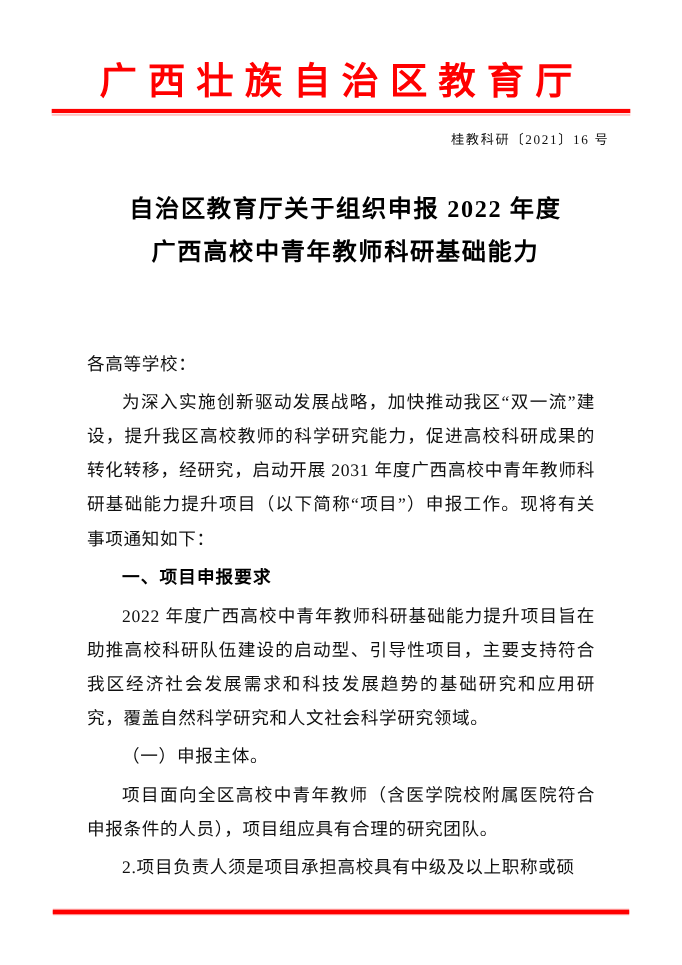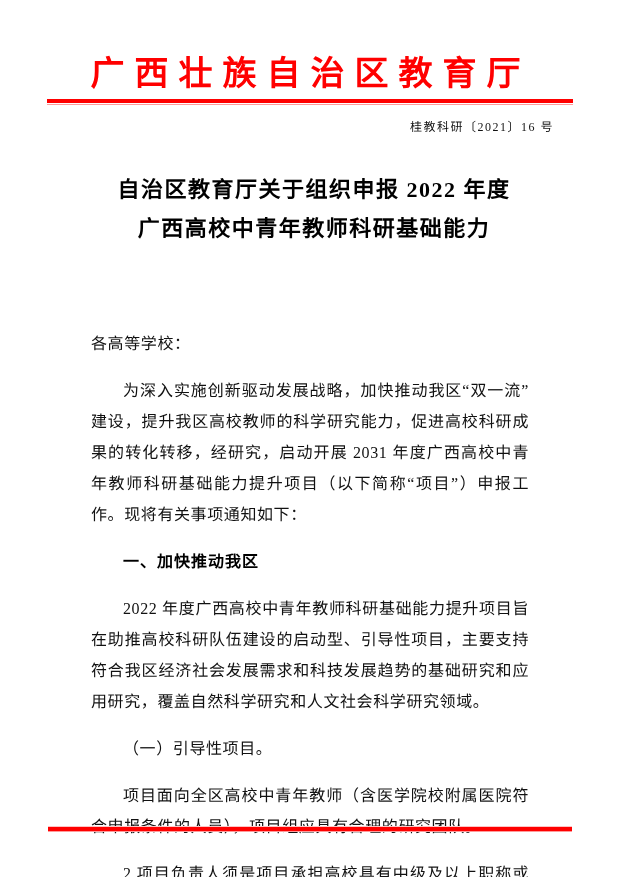--- a/index.html
+++ b/index.html
@@ -75,21 +75,21 @@
     left: 75px;
     width: 470px;
     font-size: 16px;
     line-height: 31px;
     letter-spacing: 0.6px;
     text-align: justify;
     text-justify: inter-character;
     color: #111111;
   }
   .body-text p {
-    margin: 16px;
+    margin: 4px;
     padding: 0;
   }
   .salutation {
     text-indent: 0;
   }
   .para {
     text-indent: 2em;
   }
   .heading {
     text-indent: 2em;
@@ -127,22 +127,22 @@
   <div class="doc-number">桂教科研〔2021〕16 号</div>
 
   <div class="notice-title">
     <div>自治区教育厅关于组织申报 2022 年度</div>
     <div>广西高校中青年教师科研基础能力</div>
   </div>
 
   <div class="body-text">
     <p class="salutation">各高等学校：</p>
     <p class="para">为深入实施创新驱动发展战略，加快推动我区“双一流”建设，提升我区高校教师的科学研究能力，促进高校科研成果的转化转移，经研究，启动开展 2031 年度广西高校中青年教师科研基础能力提升项目（以下简称“项目”）申报工作。现将有关事项通知如下：</p>
-    <p class="heading">一、加快推动我区</p>
+    <p class="heading">一、项目申报要求</p>
     <p class="para">2022 年度广西高校中青年教师科研基础能力提升项目旨在助推高校科研队伍建设的启动型、引导性项目，主要支持符合我区经济社会发展需求和科技发展趋势的基础研究和应用研究，覆盖自然科学研究和人文社会科学研究领域。</p>
-    <p class="subheading">（一）引导性项目。</p>
+    <p class="subheading">（一）申报主体。</p>
     <p class="para">项目面向全区高校中青年教师（含医学院校附属医院符合申报条件的人员），项目组应具有合理的研究团队。</p>
     <p class="para">2.项目负责人须是项目承担高校具有中级及以上职称或硕</p>
   </div>
 
   <div class="footer-rule"></div>
 
 </div>
 
 </body></html>

